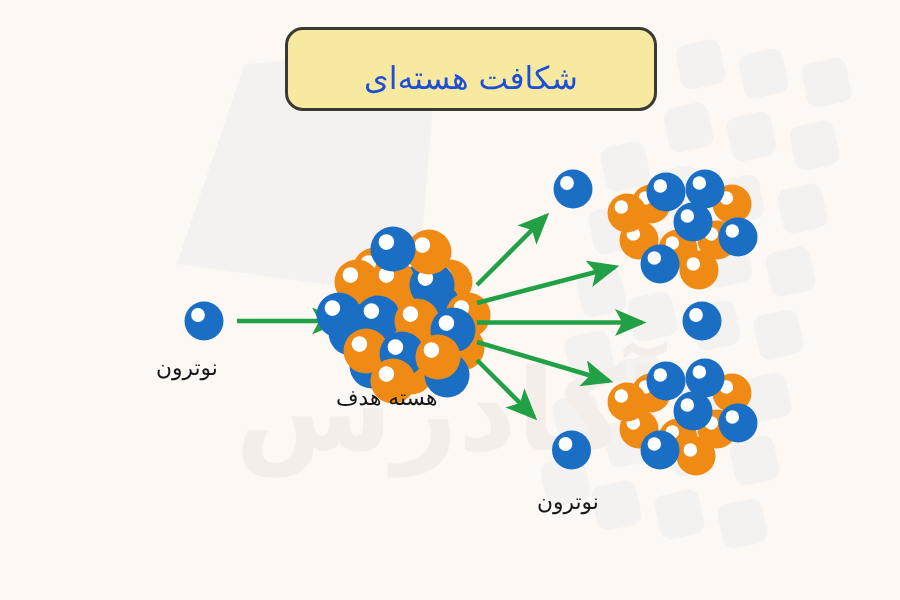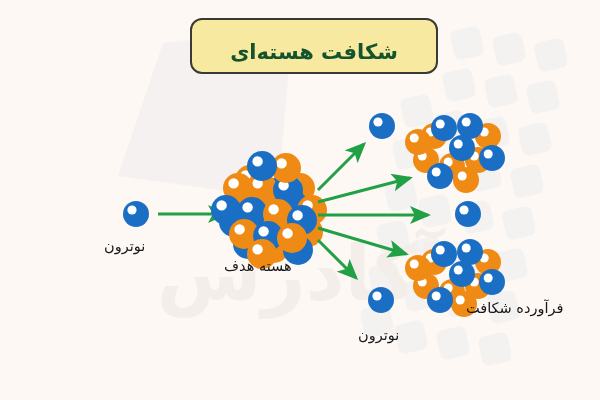--- a/index.html
+++ b/index.html
@@ -40,22 +40,22 @@
     background: #f8e9a1;
     border: 2px solid #3a3a34;
     border-radius: 12px;
     box-sizing: border-box;
     display: flex;
     align-items: center;
     justify-content: center;
   }
   .title-text {
     font-size: 21px;
-    font-weight: bold;
-    color: #14532d;
+    font-weight: normal;
+    color: #1d4ed8;
     direction: rtl;
     letter-spacing: 0.2px;
     margin-top: 12px;
   }
   .label {
     position: absolute;
     font-size: 14.5px;
     font-weight: normal;
     color: #17171a;
     direction: rtl;
@@ -227,15 +227,14 @@
     </g>
   </svg>
 
   <div class="title-box">
     <span class="title-text">شکافت هسته‌ای</span>
   </div>
 
   <div class="label label-neutron-left">نوترون</div>
   <div class="label label-target">هسته هدف</div>
   <div class="label label-neutron-bot">نوترون</div>
-  <div class="label label-product">فرآورده شکافت</div>
 
 </div>
 
 </body></html>

